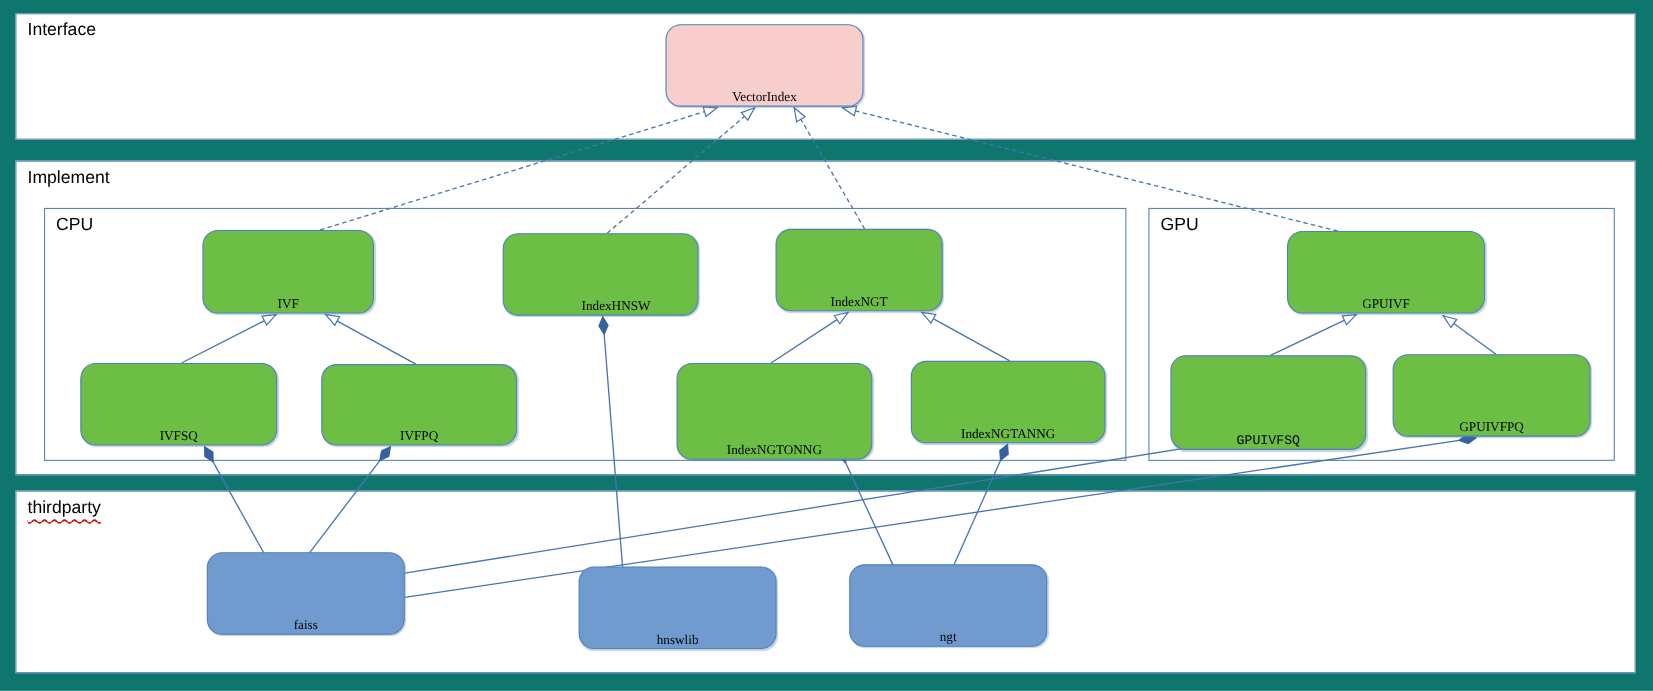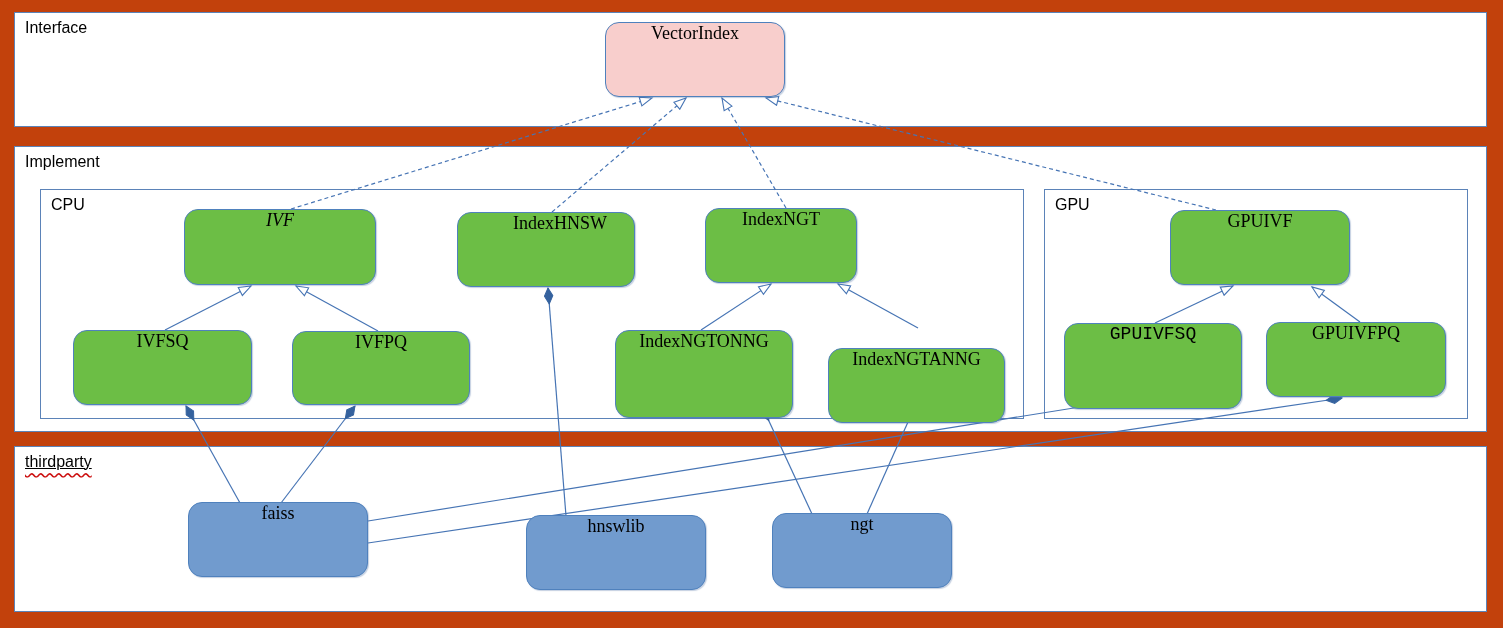--- a/index.html
+++ b/index.html
@@ -1,33 +1,33 @@
 <!DOCTYPE html>
 <html><head>
 <meta charset="utf-8">
 <style>
   html,body { margin:0; padding:0; background:#ffffff; }
   body { width:1503px; height:628px; overflow:hidden;
          font-family:"Liberation Sans", sans-serif; }
-  #stage { position:relative; width:1503px; height:628px; background:#c2410c; }
+  #stage { position:relative; width:1503px; height:628px; background:#0f766e; }
 
   
   .container { position:absolute; background:#ffffff; border:1px solid #5b83b8; z-index:1; box-sizing:border-box; }
   .container-label { position:absolute; top:6px; left:10px; font-size:16px; color:#000; }
-  .tp-label { text-decoration:underline; text-decoration-thickness:1px; }
+  .tp-label { text-decoration-thickness:1px; }
   .tp-label .squiggle { text-decoration:underline wavy #cc1111; text-underline-offset:5px; }
 
   
   #edges { position:absolute; left:0; top:0; z-index:2; }
 
   
   .node { position:absolute; z-index:3; box-sizing:border-box;
           border:1.4px solid #4f81bd; border-radius:14px;
-          display:flex; align-items:flex-start; justify-content:center;
-          font-family:"Liberation Serif", serif; font-size:18px; color:#000;
+          display:flex; align-items:flex-end; justify-content:center;
+          font-family:"Liberation Serif", serif; font-size:12px; color:#000;
           box-shadow:1px 1px 1px rgba(90,120,170,0.35); }
   .node.green { background:#6cbe45; }
   .node.pink  { background:#f8cecc; }
   .node.blue  { background:#719bce; }
 </style>
 </head>
 <body>
 
 <div id="stage">
 
@@ -85,21 +85,21 @@
       <line x1="916" y1="404" x2="867" y2="514" marker-start="url(#dia)"></line>
       <line x1="1130" y1="399" x2="368" y2="521" marker-start="url(#dia)"></line>
       <line x1="1342" y1="398" x2="368" y2="543" marker-start="url(#dia)"></line>
     </g>
   </svg>
 
   <div class="node pink" style="left:605px; top:22px; width:180px; height:75px;">
     <span>VectorIndex</span>
   </div>
 
-  <div class="node green" style="left:184px; top:209px; width:192px; height:76px;font-style:italic;">
+  <div class="node green" style="left:184px; top:209px; width:156px; height:76px;">
     <span>IVF</span>
   </div>
 
   <div class="node green" style="left:457px; top:212px; width:178px; height:75px;padding-left:28px;">
     <span>IndexHNSW</span>
   </div>
 
   <div class="node green" style="left:705px; top:208px; width:152px; height:75px;">
     <span>IndexNGT</span>
   </div>
@@ -109,21 +109,21 @@
   </div>
 
   <div class="node green" style="left:292px; top:331px; width:178px; height:74px;">
     <span>IVFPQ</span>
   </div>
 
   <div class="node green" style="left:615px; top:330px; width:178px; height:88px;">
     <span>IndexNGTONNG</span>
   </div>
 
-  <div class="node green" style="left:828px; top:328px; width:177px; height:75px;margin-top:20px;">
+  <div class="node green" style="left:828px; top:328px; width:177px; height:75px;">
     <span>IndexNGTANNG</span>
   </div>
 
   <div class="node green" style="left:1170px; top:210px; width:180px; height:75px;">
     <span>GPUIVF</span>
   </div>
 
   <div class="node green" style="left:1064px; top:323px; width:178px; height:86px;font-family:Liberation Mono, monospace;">
     <span>GPUIVFSQ</span>
   </div>

